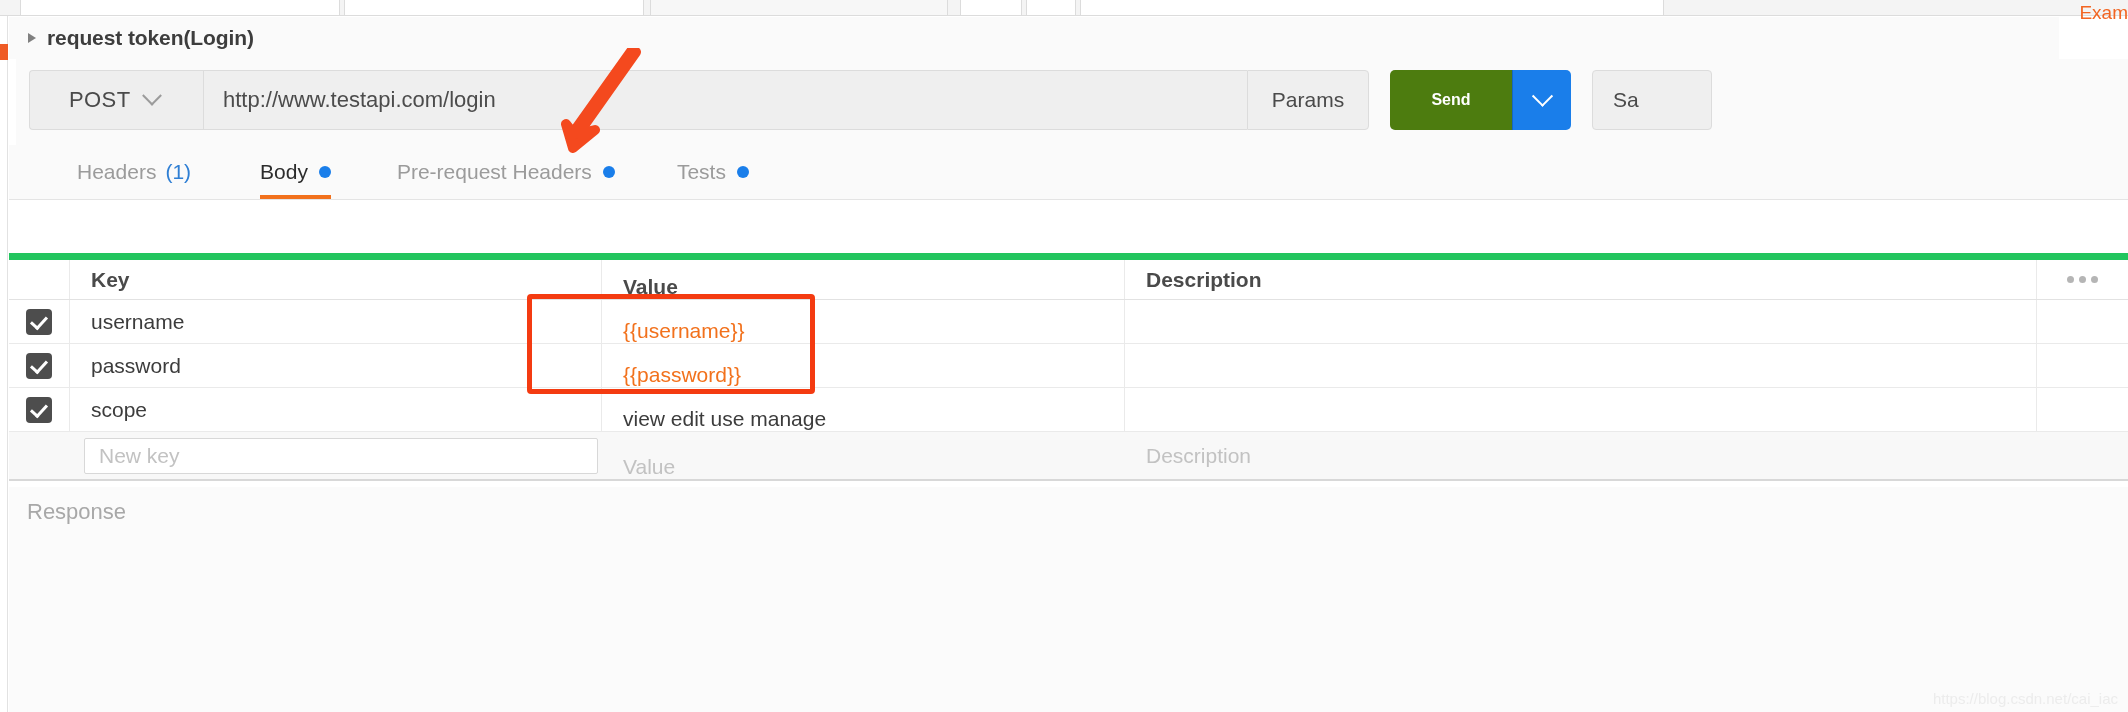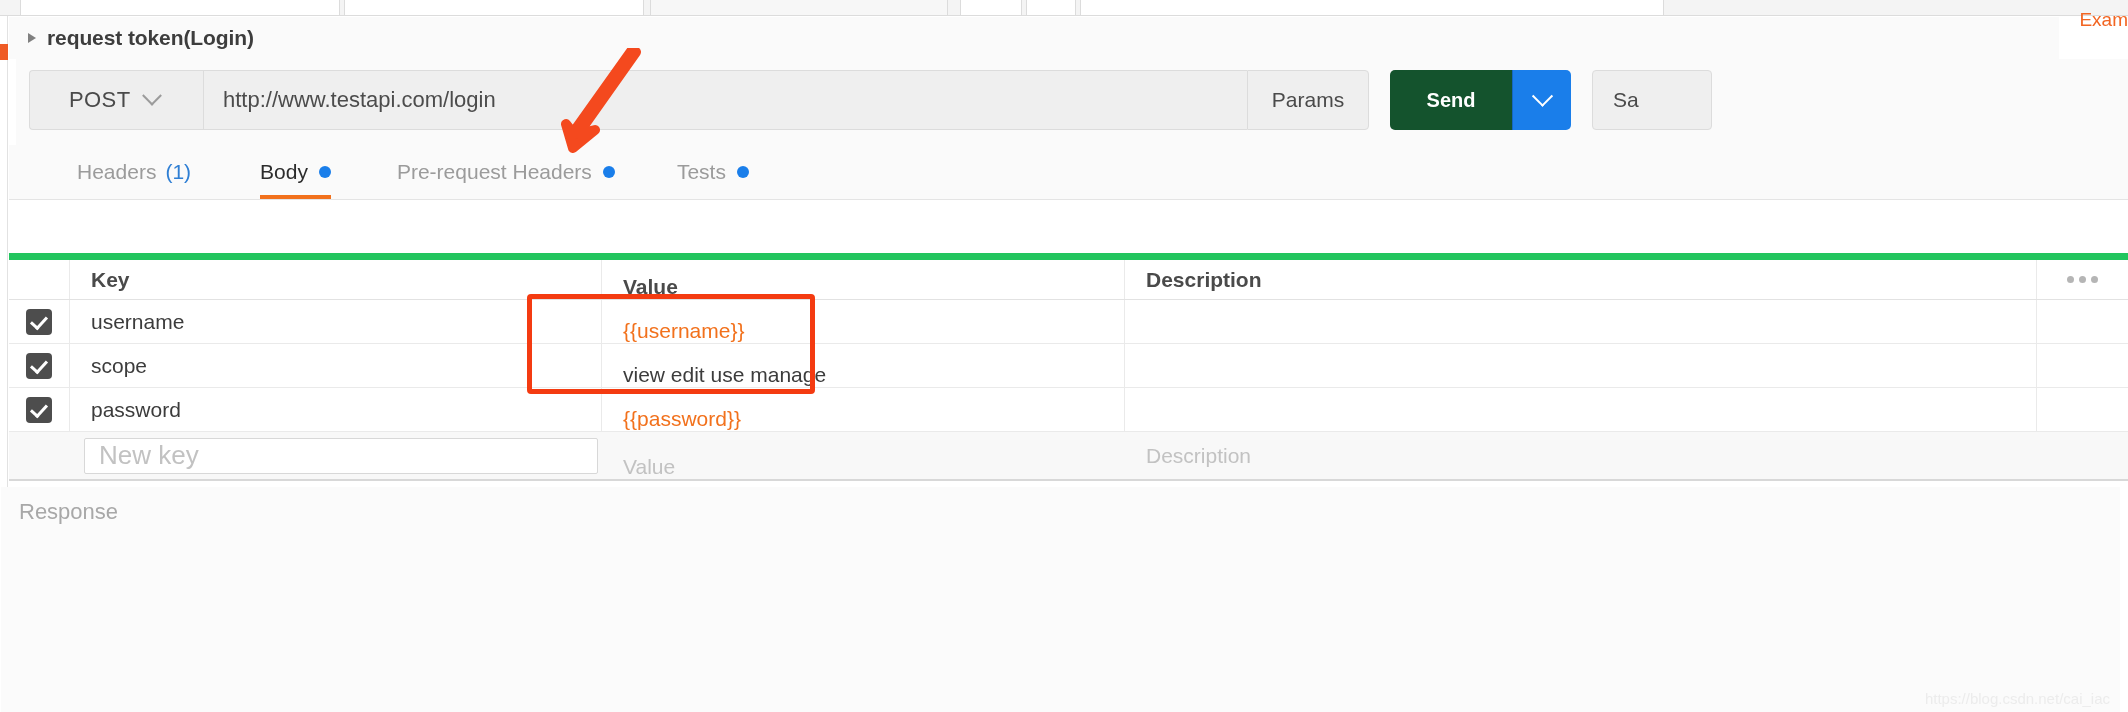--- a/index.html
+++ b/index.html
@@ -78,21 +78,21 @@
   }
   .title-text {
     margin-left: 11px;
     font-size: 21px;
     font-weight: bold;
     color: #3d3d3d;
     letter-spacing: -0.1px;
   }
   .examples-link {
     position: absolute;
-    right: 0px; top: 9px;
+    right: 0px; top: 2px;
     font-size: 19px;
     color: #f26522;
     white-space: nowrap;
   }
 
   
   .urlbar-wrap {
     position: absolute;
     left: 16px; top: 59px;
     width: 2119px; height: 86px;
@@ -155,23 +155,23 @@
     box-sizing: border-box;
   }
   .send-group {
     margin-left: 21px;
     display: flex;
     border-radius: 5px;
     overflow: hidden;
   }
   .send-btn {
     width: 122px;
-    background: #14532d;
+    background: #4d7c0f;
     color: #ffffff;
-    font-size: 20px;
+    font-size: 16px;
     font-weight: bold;
     display: flex;
     align-items: center;
     justify-content: center;
   }
   .send-caret-btn {
     width: 58px;
     background: #1a7eea;
     border-left: 1px solid #1566c0;
     display: flex;
@@ -380,33 +380,33 @@
     height: 36px;
     background: #ffffff;
     border: 1px solid #d8d8d8;
     border-radius: 2px;
     display: flex;
     align-items: center;
     box-sizing: border-box;
   }
   .newkey-input span {
     margin-left: 14px;
-    font-size: 26px;
+    font-size: 21px;
     color: #c2c2c2;
   }
   .ph-text {
     margin-left: 21px;
     font-size: 21px;
     color: #c2c2c2;
   }
 
   
   .response-area {
     position: absolute;
-    left: 1px; top: 487px;
+    left: 9px; top: 487px;
     width: 2119px; height: 225px;
     background: #fbfbfb;
   }
   .response-title {
     position: absolute;
     left: 18px; top: 12px;
     font-size: 22px;
     color: #a8a8a8;
   }
   .watermark {
@@ -534,40 +534,40 @@
         <span class="cell-text"></span>
       </div>
       <div class="c-more"></div>
     </div>
 
     <div class="kv-row">
       <div class="c-check">
         <span class="checkbox"></span>
       </div>
       <div class="c-key">
-        <span class="cell-text">scope</span>
+        <span class="cell-text">password</span>
       </div>
       <div class="c-val">
-        <span class="cell-text">view edit use manage</span>
+        <span class="cell-text var">{{password}}</span>
       </div>
       <div class="c-desc">
         <span class="cell-text"></span>
       </div>
       <div class="c-more"></div>
     </div>
 
     <div class="kv-row">
       <div class="c-check">
         <span class="checkbox"></span>
       </div>
       <div class="c-key">
-        <span class="cell-text">password</span>
+        <span class="cell-text">scope</span>
       </div>
       <div class="c-val">
-        <span class="cell-text var">{{password}}</span>
+        <span class="cell-text">view edit use manage</span>
       </div>
       <div class="c-desc">
         <span class="cell-text"></span>
       </div>
       <div class="c-more"></div>
     </div>
 
     <div class="kv-row newrow">
       <div class="c-check" style="border-right:none;"></div>
       <div class="c-key" style="border-right:none;">

